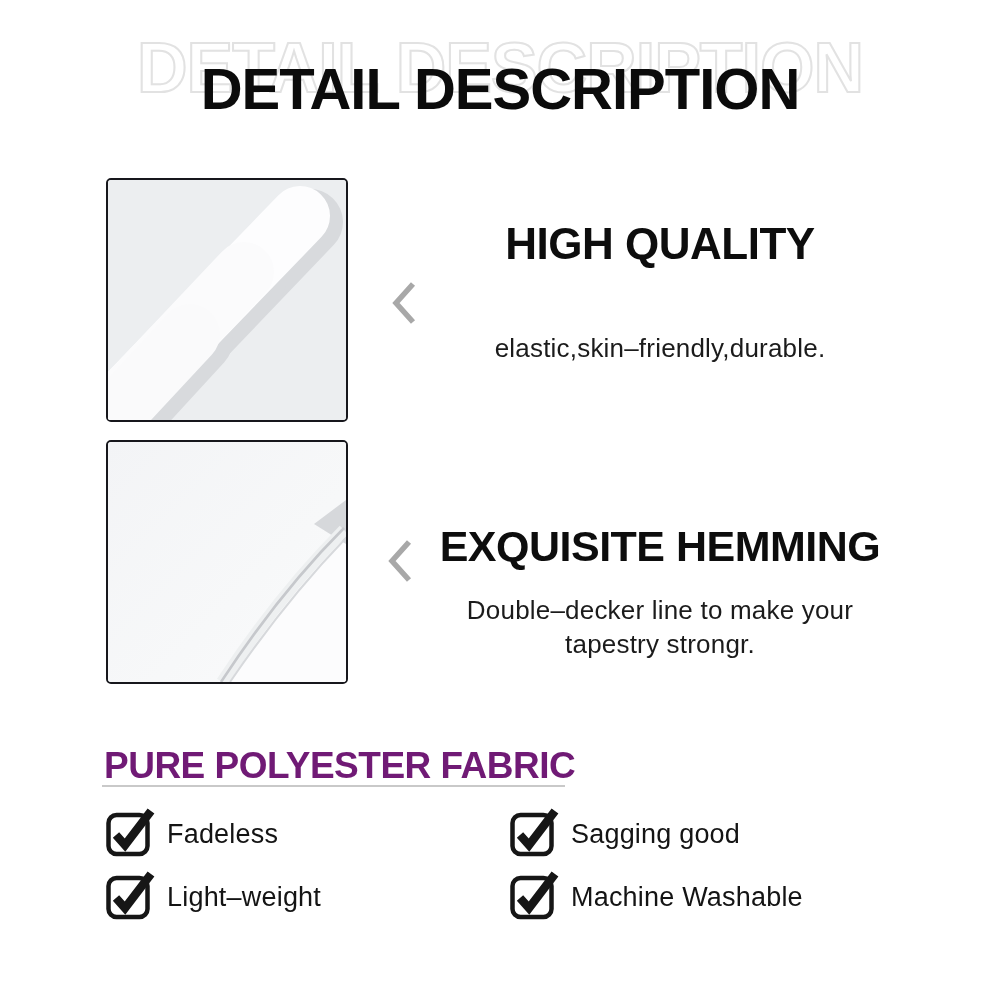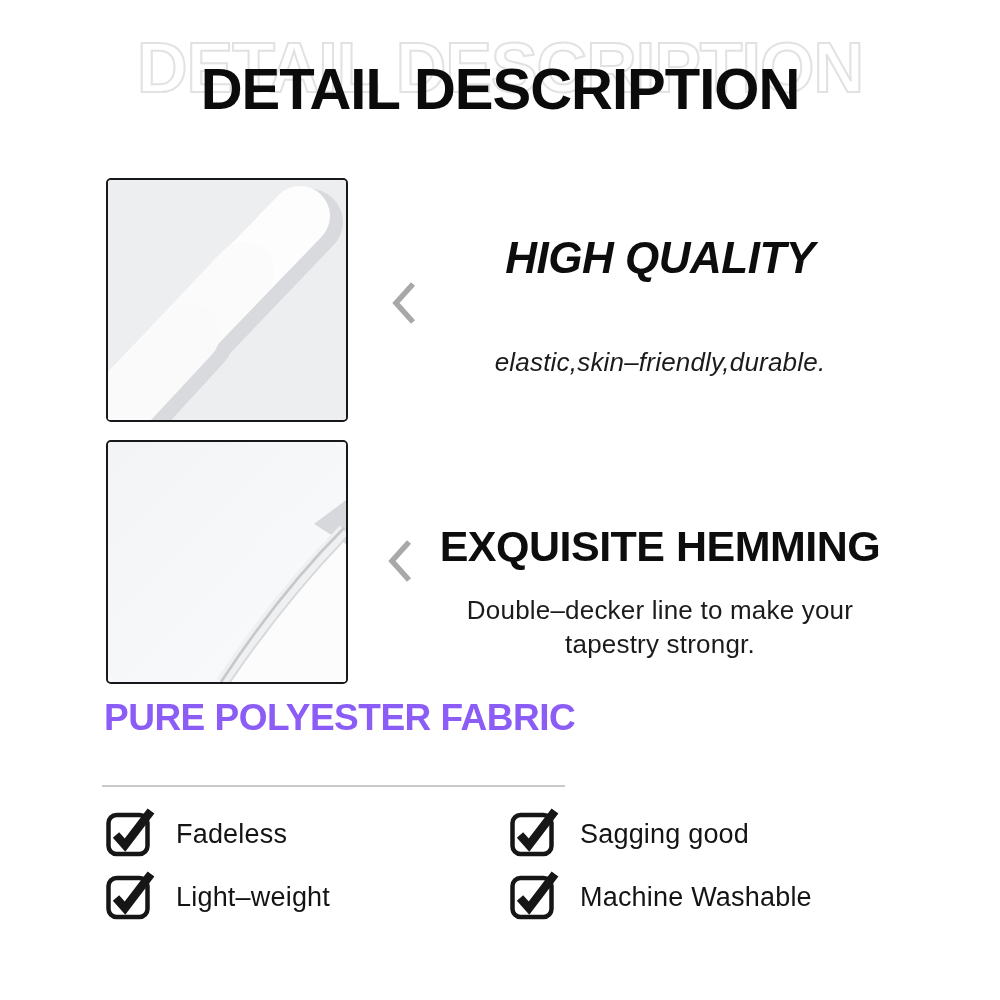--- a/index.html
+++ b/index.html
@@ -70,21 +70,21 @@
   .chevron-2 { left: 387px; top: 539px; }
 
   
   .section-text {
     position: absolute;
     left: 425px;
     width: 470px;
     text-align: center;
     z-index: 2;
   }
-  .section-text-1 { top: 236px; font-style: italic; }
+  .section-text-1 { top: 222px; }
   .section-text-2 { top: 493px; margin-top: 32px; }
   .section-heading {
     margin: 0;
     font-size: 44px;
     font-weight: 700;
     letter-spacing: -0.5px;
     color: #0d0d0d;
     line-height: 1;
     white-space: nowrap;
   }
@@ -95,44 +95,44 @@
     line-height: 34px;
     color: #1b1b1b;
     letter-spacing: 0.2px;
   }
   .section-text-2 .section-desc { margin-top: 25px; }
 
   
   .features-heading {
     position: absolute;
     left: 104px;
-    top: 699px;
+    top: 747px;
     margin: 0;
     font-size: 37px;
     font-weight: 700;
     letter-spacing: -0.5px;
-    color: #8b5cf6;
+    color: #701a75;
     line-height: 1;
     white-space: nowrap;
     z-index: 2;
   }
   .features-rule {
     position: absolute;
     left: 102px;
     top: 785px;
     width: 463px;
     height: 2px;
     background: #c9c9c9;
     z-index: 1;
   }
   .feature-item {
     position: absolute;
     display: flex;
     align-items: center;
-    gap: 18px;
+    gap: 9px;
     z-index: 2;
   }
   .feature-item svg { display: block; flex: 0 0 auto; }
   .feature-label {
     font-size: 27px;
     color: #141414;
     letter-spacing: 0.2px;
     transform: translateY(3px);
     white-space: nowrap;
   }

